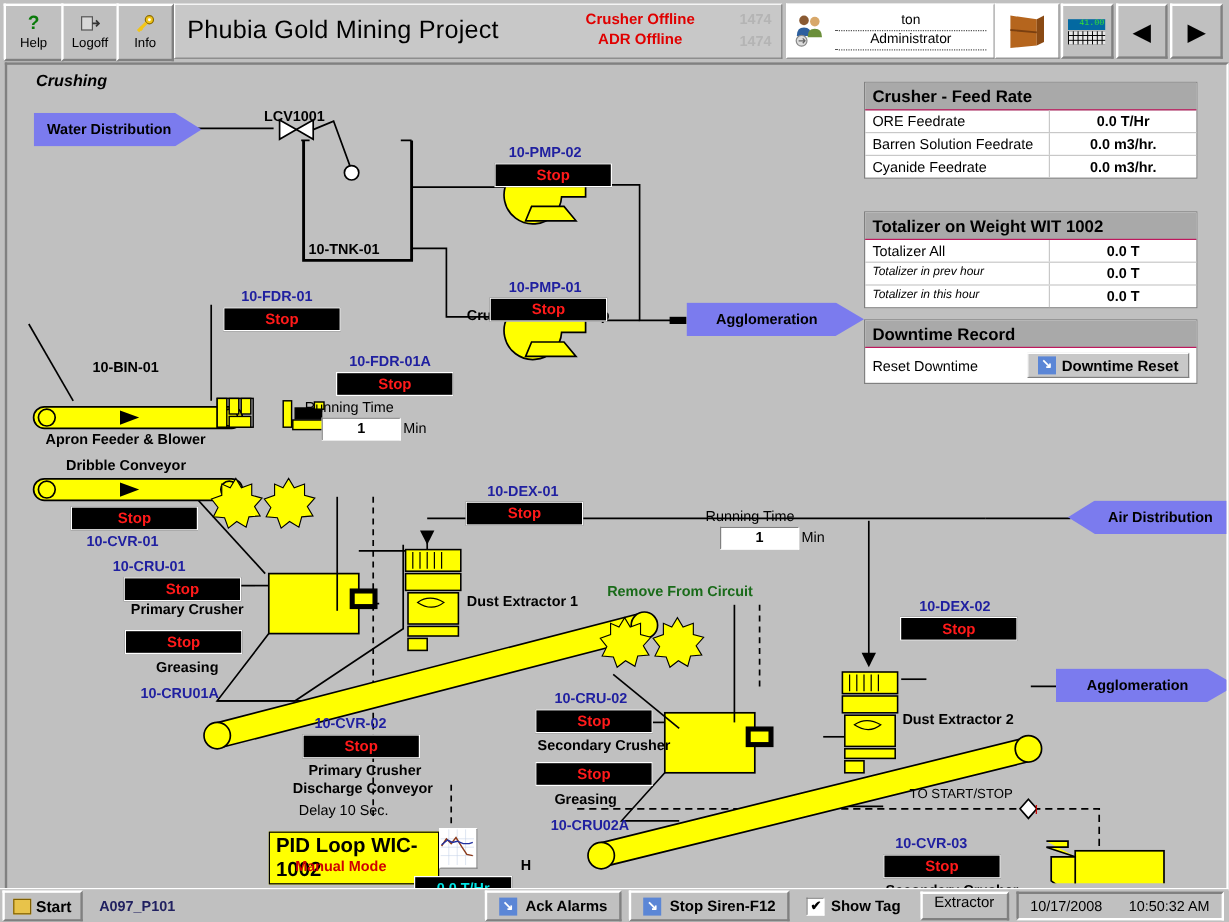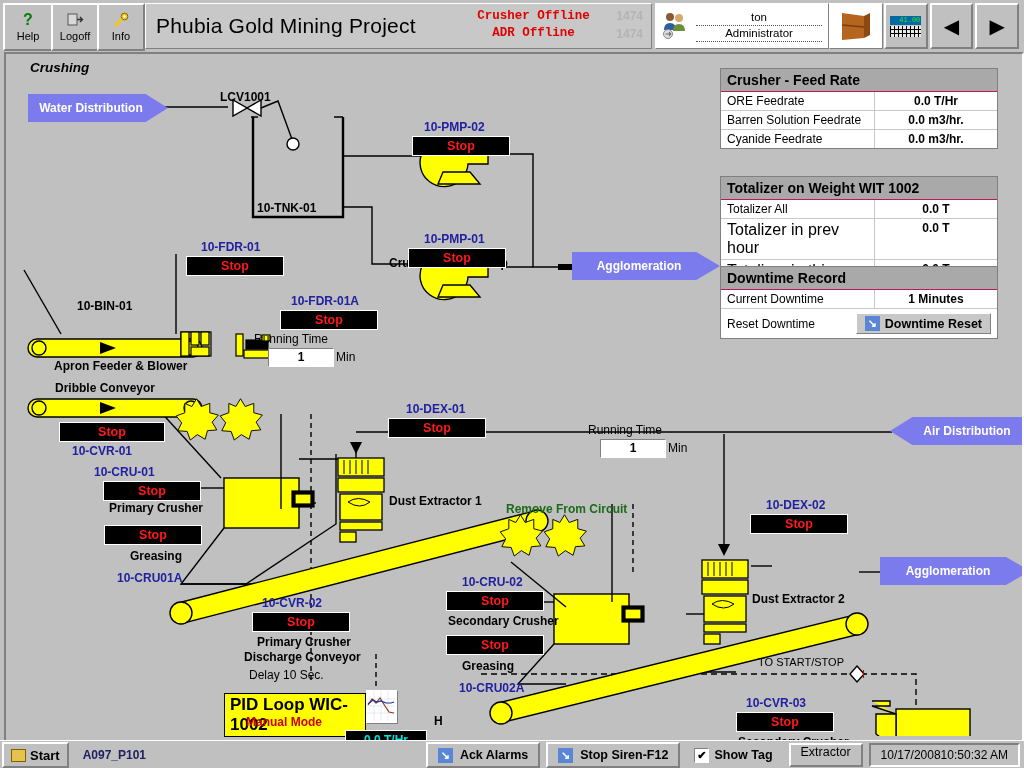--- a/index.html
+++ b/index.html
@@ -17,21 +17,21 @@
   .hdr-btn{position:absolute;top:3px;height:44px;display:flex;flex-direction:column;
            align-items:center;justify-content:center;font-size:11px;cursor:pointer;}
   .hdr-btn .gl{font-size:16px;line-height:15px;height:18px;}
   #btn-help{left:3px;width:46px;}
   #btn-logoff{left:51px;width:44px;}
   #btn-info{left:97px;width:44px;}
   #title-panel{position:absolute;left:145px;top:3px;width:505px;height:44px;
                background:#c8c8c8;display:flex;align-items:center;}
   #app-title{margin-left:10px;font-size:21px;letter-spacing:.2px;}
   #alarm-box{position:absolute;left:280px;top:4px;width:215px;text-align:center;}
-  .alarm-line{color:#e00000;font-size:12.5px;font-weight:bold;line-height:17px;font-family:Liberation Mono, monospace;}
+  .alarm-line{color:#e00000;font-size:12.5px;font-weight:bold;line-height:17px;}
   .alarm-ghost{position:absolute;right:8px;color:#b4b4b4;font-size:12px;font-weight:bold;}
   #user-panel{position:absolute;left:655px;top:3px;width:172px;height:44px;background:#fff;
               display:flex;align-items:center;}
   #user-icon{width:40px;text-align:center;font-size:17px;line-height:17px;}
   #user-fields{flex:1;padding-right:6px;}
   .ufield{border-bottom:1px dotted #555;text-align:center;font-size:11.5px;line-height:15px;}
   #folder-panel{position:absolute;left:829px;top:3px;width:52px;height:44px;background:#fff;
                 display:flex;align-items:center;justify-content:center;}
   #nav-panel{position:absolute;left:884px;top:3px;width:137px;height:44px;display:flex;}
   .nav-b{width:43px;height:42px;margin-right:2px;display:flex;align-items:center;justify-content:center;
@@ -56,37 +56,37 @@
   .section-title{position:absolute;font-style:italic;font-weight:bold;font-size:13.5px;}
 
   .statebox{position:absolute;background:#000;border:1px solid #fff;
             color:#ff1a1a;font-weight:bold;font-size:12.5px;text-align:center;
             line-height:18px;height:18px;cursor:pointer;}
   .valbox{position:absolute;background:#000;border:1px solid #fff;color:#00e5e5;
           font-weight:bold;font-size:12px;text-align:center;line-height:18px;height:18px;}
   .numbox{position:absolute;background:#fff;border:1px solid;
           border-color:#808080 #fff #fff #808080;color:#000;font-weight:bold;font-size:12px;
           text-align:center;line-height:17px;height:17px;}
-  .flowarrow{position:absolute;height:28px;background:#7b7bee;color:#ffffff;font-weight:bold;
+  .flowarrow{position:absolute;height:28px;background:#7b7bee;color:#000000;font-weight:bold;
              font-size:12px;display:flex;align-items:center;justify-content:center;cursor:pointer;}
   .fa-right{clip-path:polygon(0 0,84% 0,100% 50%,84% 100%,0 100%);padding-right:14px;}
   .fa-left{clip-path:polygon(16% 0,100% 0,100% 100%,16% 100%,0 50%);padding-left:14px;}
   .yellowtag{position:absolute;background:#ffff00;border:1px solid #000;font-weight:bold;
              font-size:17px;padding:1px 5px;cursor:pointer;}
   .trend{position:absolute;width:30px;height:32px;background:#fff;
          border:1px solid;border-color:#fff #808080 #808080 #fff;cursor:pointer;}
 
   
   .dtable{position:absolute;width:276px;border:1px solid #808080;background:#fff;}
   .dt-head{background:#a9a9a9;color:#000000;font-weight:bold;font-size:14px;
            padding:3px 6px;border-bottom:1px solid #be185d;}
   .dt-row{display:flex;border-bottom:1px solid #c8c8c8;}
   .dt-row:last-child{border-bottom:none;}
   .dt-k{flex:1;padding:2px 6px;font-size:12px;}
-  .dt-k.sm{font-size:16px;}
+  .dt-k.sm{font-size:10px;font-style:italic;}
   .dt-v{width:110px;padding:2px 6px;font-size:12px;font-weight:bold;text-align:center;
         border-left:1px solid #c8c8c8;}
   .dt-btnrow{display:flex;align-items:center;padding:4px 6px;}
   .dt-btnrow .dt-k{padding-left:0;}
   .dtbtn{display:flex;align-items:center;gap:5px;padding:2px 8px;font-size:12.5px;font-weight:bold;
          border:1px solid;border-color:#fff #808080 #808080 #fff;background:#c8c8c8;cursor:pointer;}
   .blue-arrow{display:inline-block;width:15px;height:15px;background:#5b86d6;color:#fff;
               font-size:11px;text-align:center;line-height:15px;}
 
   
@@ -95,21 +95,21 @@
   #start-btn{margin-left:2px;height:22px;display:flex;align-items:center;gap:4px;padding:0 7px;
              font-weight:bold;font-size:13px;cursor:pointer;}
   .start-sq{width:13px;height:11px;background:#e8c34a;border:1px solid #806000;}
   #task-name{margin-left:14px;font-size:12px;font-weight:bold;color:#202060;}
   .tb-btn{height:22px;display:flex;align-items:center;gap:7px;padding:0 10px;font-size:12.5px;
           font-weight:bold;cursor:pointer;}
   #showtag{display:flex;align-items:center;gap:5px;margin-left:14px;font-size:12.5px;font-weight:bold;}
   .cbox{width:13px;height:13px;background:#fff;border:1px solid;border-color:#808080 #fff #fff #808080;
         font-size:11px;line-height:12px;text-align:center;}
   #minimize{margin-left:16px;height:20px;padding:0 10px;font-size:12.5px;cursor:pointer;}
-  #clock{margin-left:6px;height:20px;display:flex;align-items:center;padding:0 10px;font-size:12px;}
+  #clock{margin-left:6px;height:20px;display:flex;align-items:center;gap:22px;padding:0 10px;font-size:12px;}
 </style>
 </head>
 <body>
 
 <div id="app">
 
   <div id="header">
     <div class="hdr-btn outset" id="btn-help">
       <span class="gl" style="color:#0a7a0a;font-weight:bold;">?</span>
       <span>Help</span>
@@ -362,35 +362,35 @@
     <div class="flowarrow fa-left" style="left:884px;top:363px;width:126px;">
         <span>Air Distribution</span>
       </div>
     <div class="flowarrow fa-right" style="left:874px;top:503px;width:136px;">
         <span>Agglomeration</span>
       </div>
 
     <div class="lbl lbl-black" style="left:214px;top:36px;">LCV1001</div>
     <div class="lbl lbl-black" style="left:251px;top:147px;">10-TNK-01</div>
     <div class="lbl lbl-black" style="left:71px;top:245px;">10-BIN-01</div>
-    <div class="lbl lbl-black" style="left:48px;top:305px;text-align:right;">Apron Feeder &amp; Blower</div>
+    <div class="lbl lbl-black" style="left:32px;top:305px;text-align:right;">Apron Feeder &amp; Blower</div>
     <div class="lbl lbl-black" style="left:49px;top:327px;">Dribble Conveyor</div>
     <div class="lbl lbl-black" style="left:383px;top:202px;">Crusher Water Pump</div>
     <div class="lbl lbl-black" style="left:103px;top:447px;">Primary Crusher</div>
     <div class="lbl lbl-black" style="left:124px;top:495px;">Greasing</div>
     <div class="lbl lbl-black" style="left:251px;top:581px;">Primary Crusher</div>
     <div class="lbl lbl-black" style="left:238px;top:596px;">Discharge Conveyor</div>
     <div class="lbl lbl-black lbl-norm" style="left:243px;top:614px;">Delay 10 Sec.</div>
     <div class="lbl lbl-black" style="left:383px;top:440px;">Dust Extractor 1</div>
     <div class="lbl lbl-black" style="left:746px;top:538px;">Dust Extractor 2</div>
     <div class="lbl lbl-black" style="left:442px;top:560px;">Secondary Crusher</div>
     <div class="lbl lbl-black" style="left:732px;top:681px;">Secondary Crusher</div>
 
     <div class="lbl lbl-black" style="left:456px;top:605px;">Greasing</div>
-    <div class="lbl lbl-green" style="left:500px;top:448px;">Remove From Circuit</div>
+    <div class="lbl lbl-green" style="left:500px;top:432px;">Remove From Circuit</div>
     <div class="lbl lbl-black lbl-norm" style="left:752px;top:602px;font-size:11px;">TO START/STOP</div>
 
     <div class="lbl lbl-black lbl-norm" style="left:248px;top:278px;">Running Time</div>
     <div class="numbox" style="left:262px;top:294px;width:64px;">1</div>
     <div class="lbl lbl-black lbl-norm" style="left:330px;top:296px;">Min</div>
 
     <div class="lbl lbl-black lbl-norm" style="left:582px;top:369px;">Running Time</div>
     <div class="numbox" style="left:594px;top:385px;width:64px;">1</div>
     <div class="lbl lbl-black lbl-norm" style="left:662px;top:387px;">Min</div>
 
@@ -474,24 +474,20 @@
         <div class="dt-v">0.0 T</div>
         </div>
       <div class="dt-row">
         <div class="dt-k sm">Totalizer in this hour</div>
         <div class="dt-v">0.0 T</div>
         </div>
     </div>
 
     <div class="dtable" style="left:714px;top:212px;">
       <div class="dt-head">Downtime Record</div>
-      <div class="dt-row">
-        <div class="dt-k">Current Downtime</div>
-        <div class="dt-v">1 Minutes</div>
-        </div>
       <div class="dt-btnrow">
         <div class="dt-k">Reset Downtime</div>
         <div class="dtbtn">
           <span class="blue-arrow">↘</span>
           <span>Downtime Reset</span>
         </div>
       </div>
     </div>
 
   </div>

